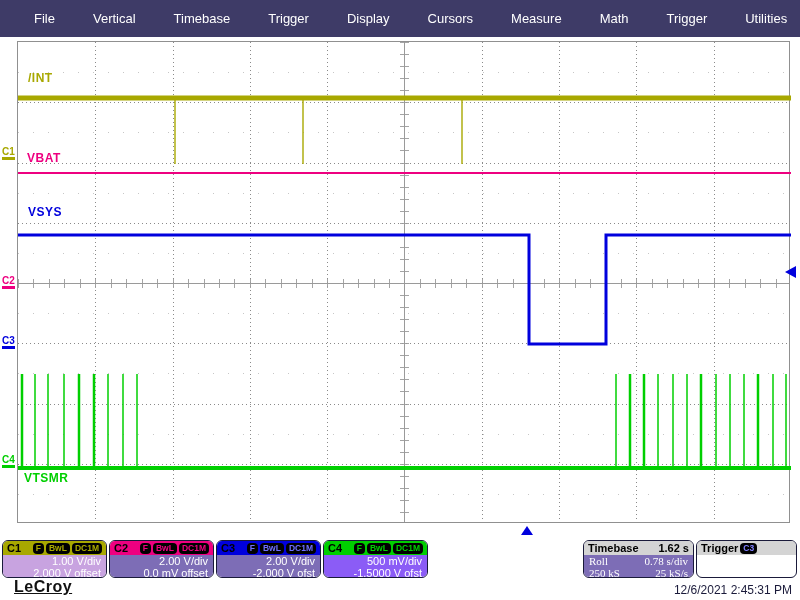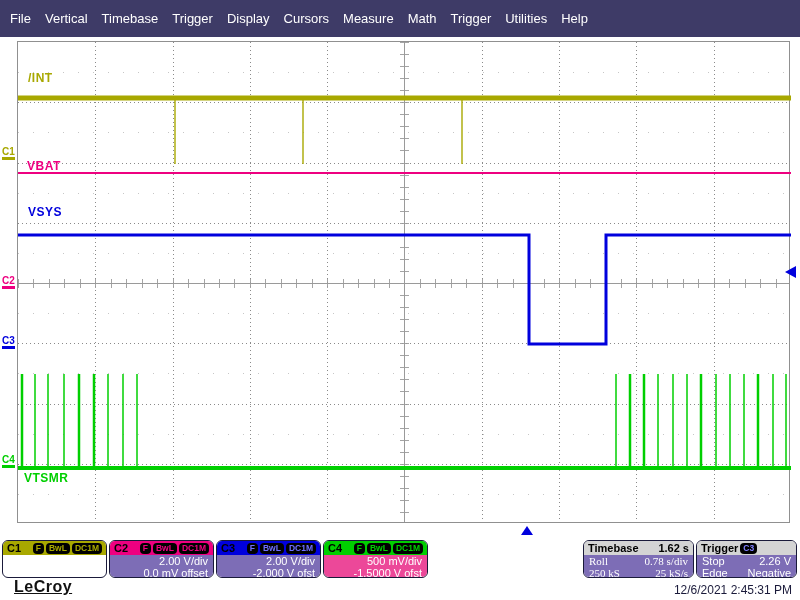--- a/index.html
+++ b/index.html
@@ -5,21 +5,21 @@
   * { margin:0; padding:0; box-sizing:border-box; }
   html,body { width:800px; height:600px; }
   body { font-family:"Liberation Sans", sans-serif; background:#fff; position:relative; overflow:hidden; }
 
   
   #menubar {
     position:absolute; left:0; top:0; width:800px; height:37px;
     background:#3e3b67; display:flex; align-items:center; gap:14px;
     padding-left:10px; color:#fff; font-size:13px;
   }
-  .menu-item { cursor:default; white-space:nowrap; }
+  .menu-item { cursor:default; white-space:nowrap;margin-left:24px; }
 
   
   #grid {
     position:absolute; left:17px; top:41px; width:773px; height:482px;
     border:1px solid #909090; background:#fff;
   }
   .vline { position:absolute; top:0; width:1px; height:100%;
     background:repeating-linear-gradient(to bottom,#8a8a8a 0 1px,transparent 1px 4px); }
   .hline { position:absolute; left:0; height:1px; width:100%;
     background:repeating-linear-gradient(to right,#8a8a8a 0 1px,transparent 1px 4px); }
@@ -131,40 +131,44 @@
       <line x1="698" y1="426" x2="698" y2="332" stroke="#00cf00" stroke-width="1.5"></line>
       <line x1="712" y1="426" x2="712" y2="332" stroke="#00cf00" stroke-width="1.5"></line>
       <line x1="726" y1="426" x2="726" y2="332" stroke="#00cf00" stroke-width="1.5"></line>
       <line x1="740" y1="426" x2="740" y2="332" stroke="#00cf00" stroke-width="2.5"></line>
       <line x1="755" y1="426" x2="755" y2="332" stroke="#00cf00" stroke-width="1.5"></line>
       <line x1="768" y1="426" x2="768" y2="332" stroke="#00cf00" stroke-width="1.5"></line>
     </svg>
 </div>
 
 <div class="trace-label" style="left: 28px; top: 71px; color: rgb(168, 168, 0);">/INT</div>
-<div class="trace-label" style="left: 27px; top: 159px; color: rgb(238, 0, 128);">VBAT</div>
+<div class="trace-label" style="left: 27px; top: 151px; color: rgb(238, 0, 128);">VBAT</div>
 <div class="trace-label" style="left: 28px; top: 205px; color: rgb(0, 0, 221);">VSYS</div>
 <div class="trace-label" style="left: 24px; top: 471px; color: rgb(0, 207, 0);">VTSMR</div>
 
 <div class="ch-marker" id="mk-c1" style="color: rgb(168, 168, 0); top: 147px;"><span>C1</span><div class="bar" style="background: rgb(168, 168, 0);"></div></div>
 <div class="ch-marker" id="mk-c2" style="color: rgb(238, 0, 128); top: 276px;"><span>C2</span><div class="bar" style="background: rgb(238, 0, 128);"></div></div>
 <div class="ch-marker" id="mk-c3" style="color: rgb(0, 0, 221); top: 336px;"><span>C3</span><div class="bar" style="background: rgb(0, 0, 221);"></div></div>
 <div class="ch-marker" id="mk-c4" style="color: rgb(0, 207, 0); top: 455px;"><span>C4</span><div class="bar" style="background: rgb(0, 207, 0);"></div></div>
 
 <div class="trig-level" id="trig-level" style="border-right: 11px solid rgb(0, 0, 221); left: 785px; top: 266px;"></div>
 <div class="trig-time" id="trig-time" style="border-bottom: 9px solid rgb(0, 0, 221); left: 521px; top: 526px;"></div>
 
 <div class="dbox" style="left:2px;">
   <div class="hdr" id="hdr-c1" style="background: rgb(168, 168, 0);">
       <span>C1</span>
       <span class="spacer"></span>
     <span class="badge bdg-c1" style="color: rgb(168, 168, 0);">F</span>
     <span class="badge bdg-c1" style="color: rgb(168, 168, 0);">BwL</span>
     <span class="badge bdg-c1" style="color: rgb(168, 168, 0);">DC1M</span>
     </div>
+  <div class="bdy" id="bdy-c1" style="background: rgb(200, 163, 224);">
+    <div class="row1">1.00 V/div</div>
+    <div class="row1">2.000 V offset</div>
+  </div>
 </div>
 
 <div class="dbox" style="left:109px;">
   <div class="hdr" id="hdr-c2" style="background: rgb(238, 0, 128);">
       <span>C2</span>
       <span class="spacer"></span>
     <span class="badge bdg-c2" style="color: rgb(238, 0, 128);">F</span>
     <span class="badge bdg-c2" style="color: rgb(238, 0, 128);">BwL</span>
     <span class="badge bdg-c2" style="color: rgb(238, 0, 128);">DC1M</span>
     </div>
@@ -189,21 +193,21 @@
 </div>
 
 <div class="dbox" style="left:323px;">
   <div class="hdr" id="hdr-c4" style="background: rgb(0, 207, 0);">
       <span>C4</span>
       <span class="spacer"></span>
     <span class="badge bdg-c4" style="color: rgb(0, 207, 0);">F</span>
     <span class="badge bdg-c4" style="color: rgb(0, 207, 0);">BwL</span>
     <span class="badge bdg-c4" style="color: rgb(0, 207, 0);">DC1M</span>
     </div>
-  <div class="bdy" style="background: #ec4899;">
+  <div class="bdy" style="background: #8b5cf6;">
     <div class="row1">500 mV/div</div>
     <div class="row1">-1.5000 V ofst</div>
   </div>
 </div>
 
 <div class="dbox" style="left:583px; width:111px;">
   <div class="hdr hdr-gray" style="background: rgb(212, 212, 212);">
       <span>Timebase</span>
       <span class="spacer"></span>
     <span>1.62 s</span>
@@ -220,26 +224,16 @@
   </div>
 </div>
 
 <div class="dbox" style="left:696px; width:101px;">
   <div class="hdr hdr-gray" style="background: rgb(212, 212, 212);">
       <span>Trigger</span>
       <span class="spacer"></span>
     <span class="badge bdg-trig-src" style="color: rgb(128, 128, 255);">C3</span>
     <span class="badge bdg-trig-dc" style="color: rgb(255, 255, 255); margin-left: 43px;">DC</span>
     </div>
-  <div class="bdy" style="background: rgb(125, 109, 182);">
-    <div class="rowflex">
-        <span>Stop</span>
-        <span>2.26 V</span>
-      </div>
-    <div class="rowflex">
-        <span>Edge</span>
-        <span>Negative</span>
-      </div>
-  </div>
 </div>
 
 <div id="logo">LeCroy</div>
 <div id="datetime">12/6/2021 2:45:31 PM</div>
 
 </body></html>

